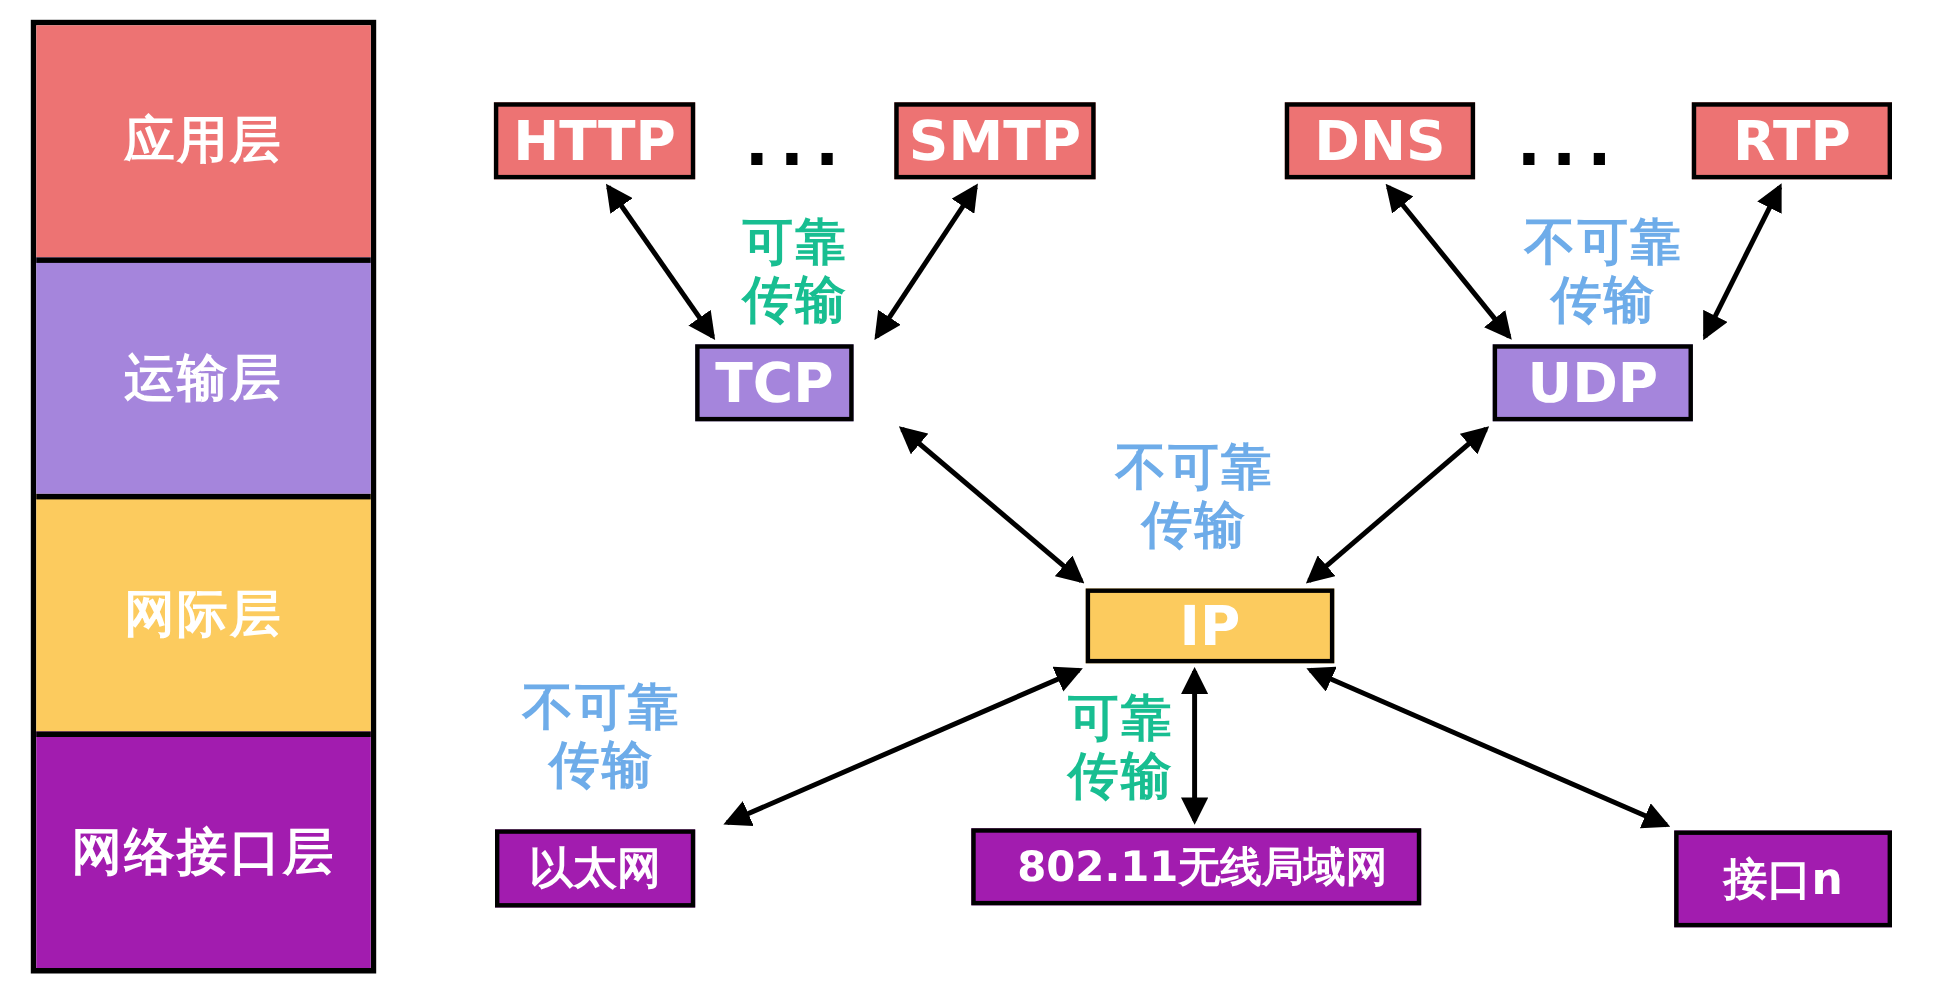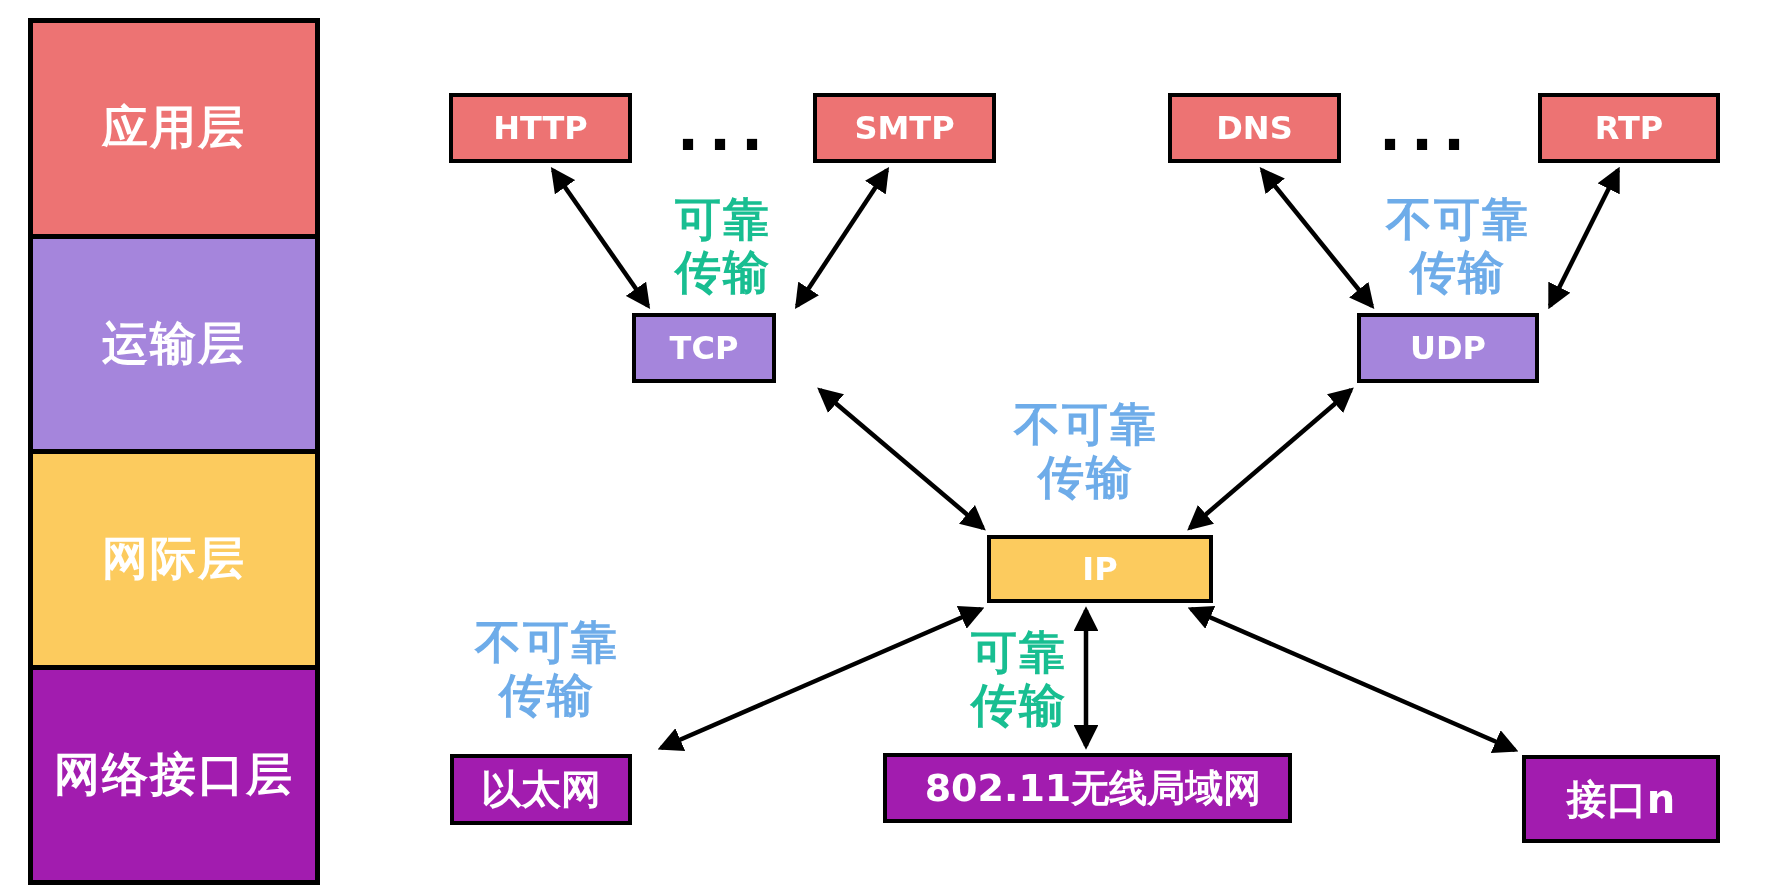--- a/index.html
+++ b/index.html
@@ -8,21 +8,21 @@
     position: relative;
     width: 1770px;
     height: 895px;
     background: #ffffff;
     overflow: hidden;
   }
   
   #stack {
     position: absolute;
     left: 28px; top: 18px;
-    width: 292px; height: 867px;
+    width: 314px; height: 867px;
     border: 5px solid #000;
     box-sizing: border-box;
     display: flex;
     flex-direction: column;
   }
   .layer {
     flex: 1 1 0;
     display: flex;
     align-items: center;
     justify-content: center;
@@ -39,21 +39,21 @@
   
   .node {
     position: absolute;
     border: 4px solid #000;
     box-sizing: border-box;
     display: flex;
     align-items: center;
     justify-content: center;
     color: #fff;
     font-weight: bold;
-    font-size: 32px;
+    font-size: 50px;
     z-index: 2;
   }
   .node.small-cn { font-size: 40px; }
   .node.wlan { font-size: 38px; }
   
   .elabel {
     position: absolute;
     text-align: center;
     font-weight: bold;
     font-size: 46px;

